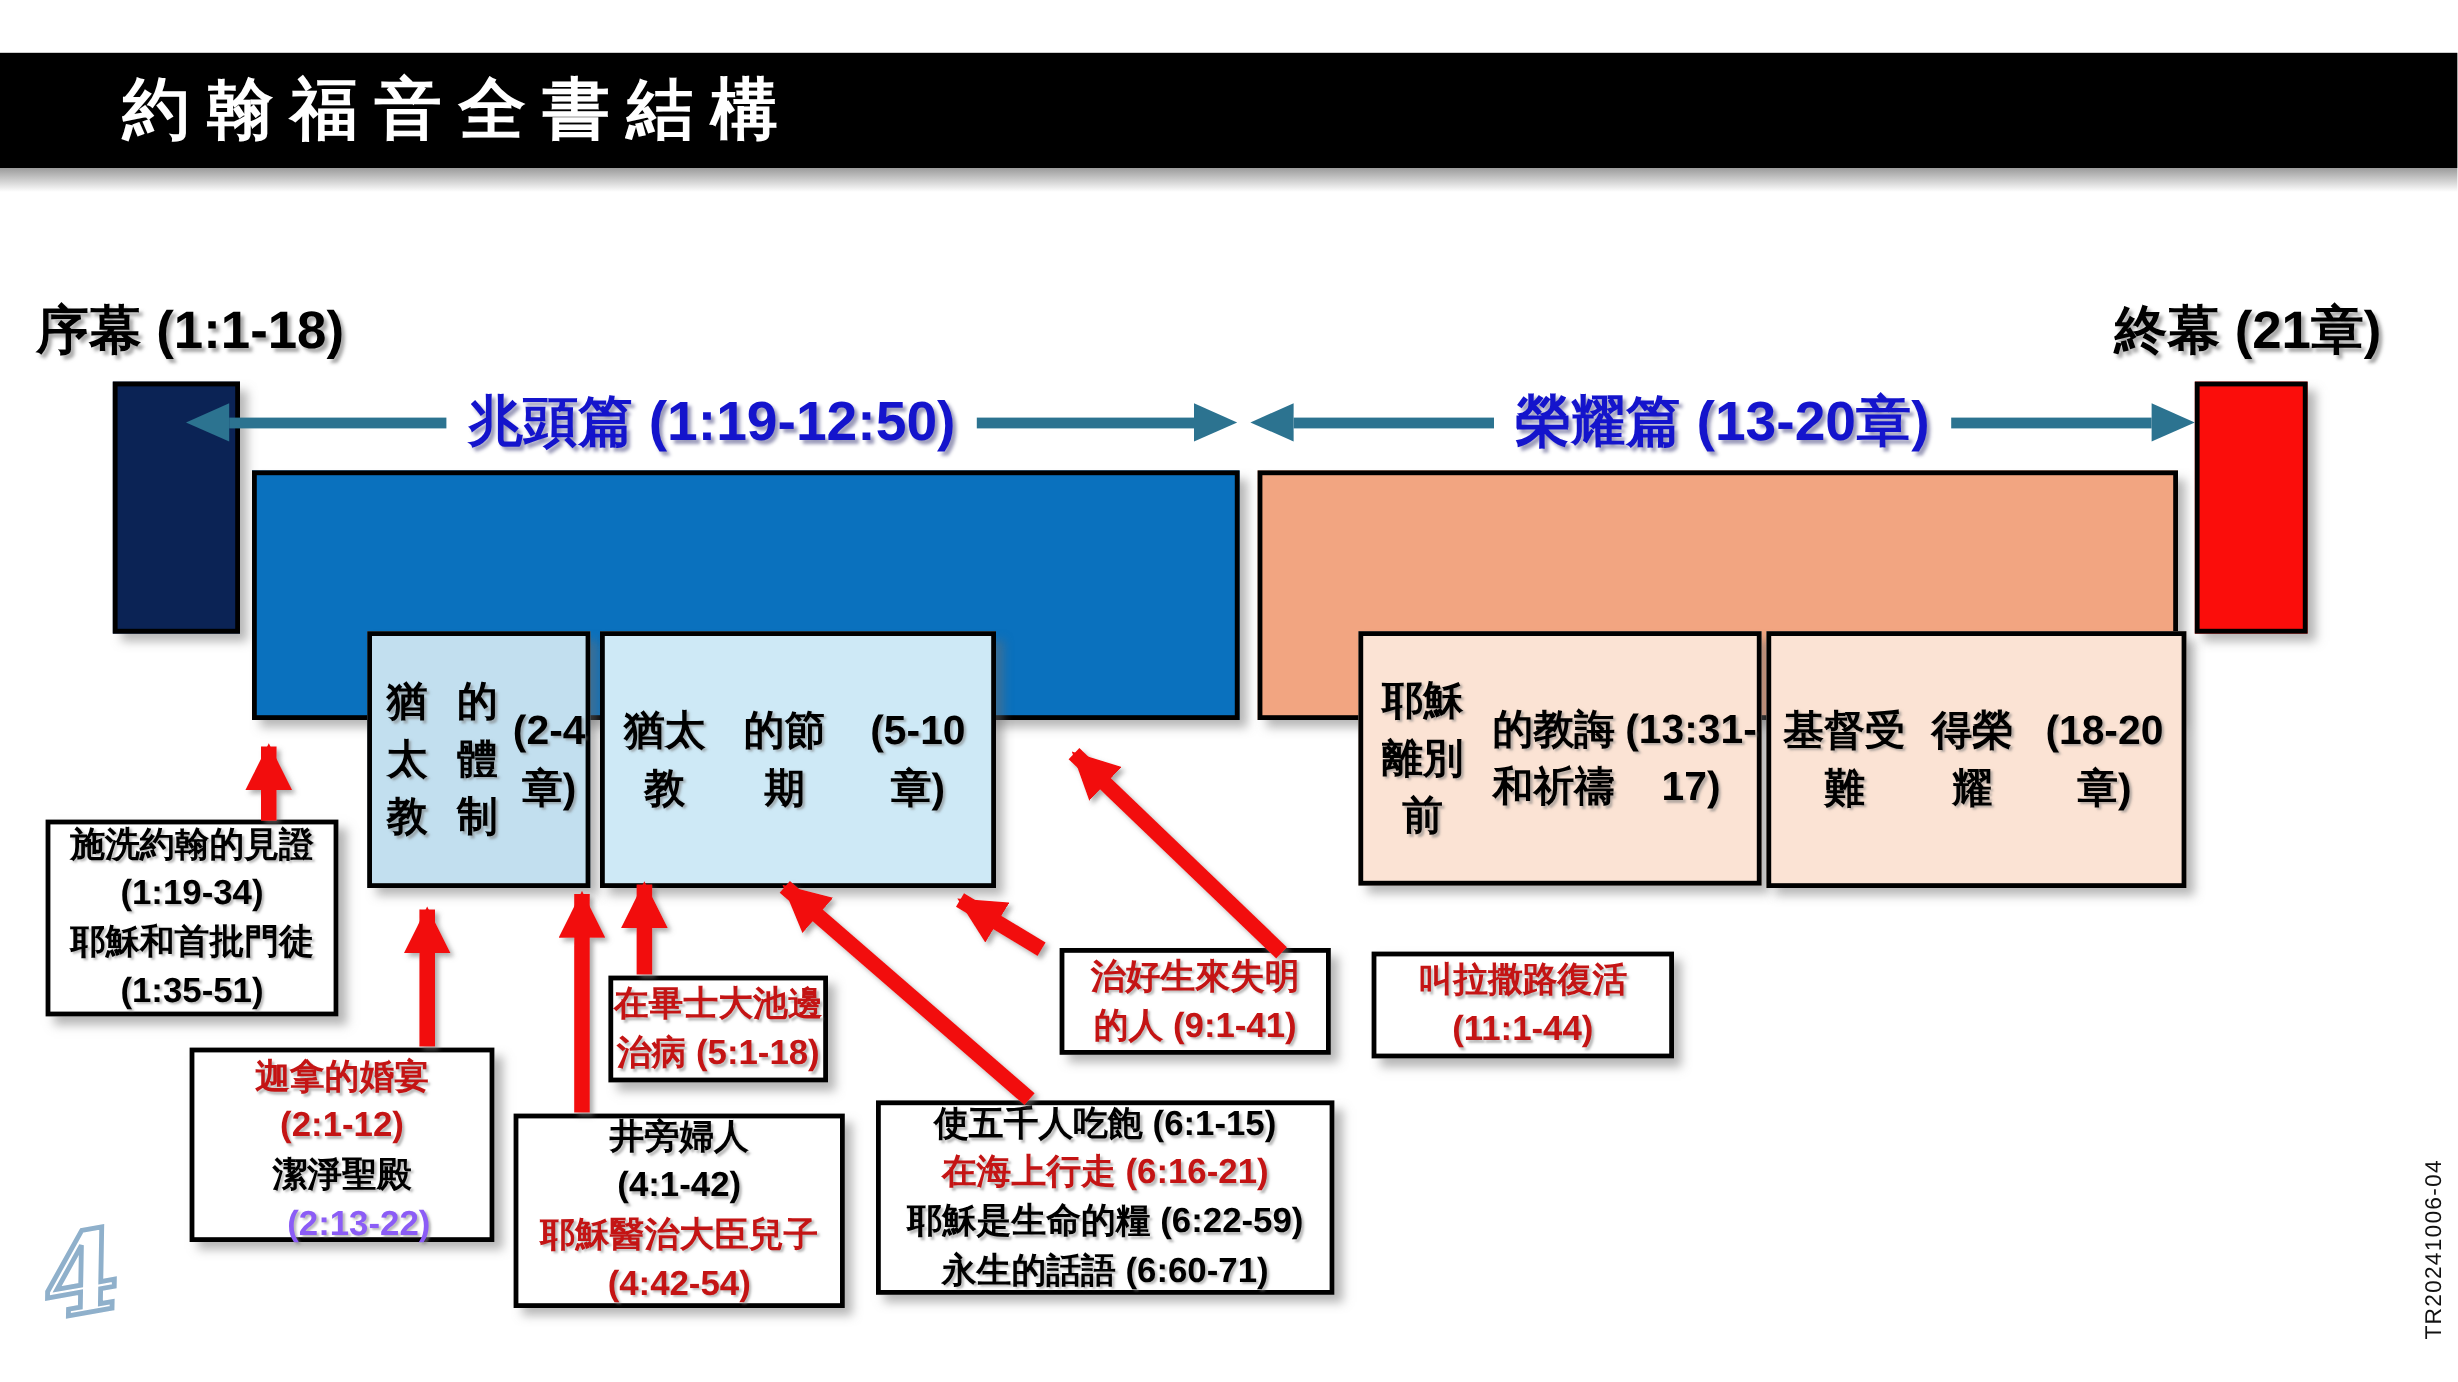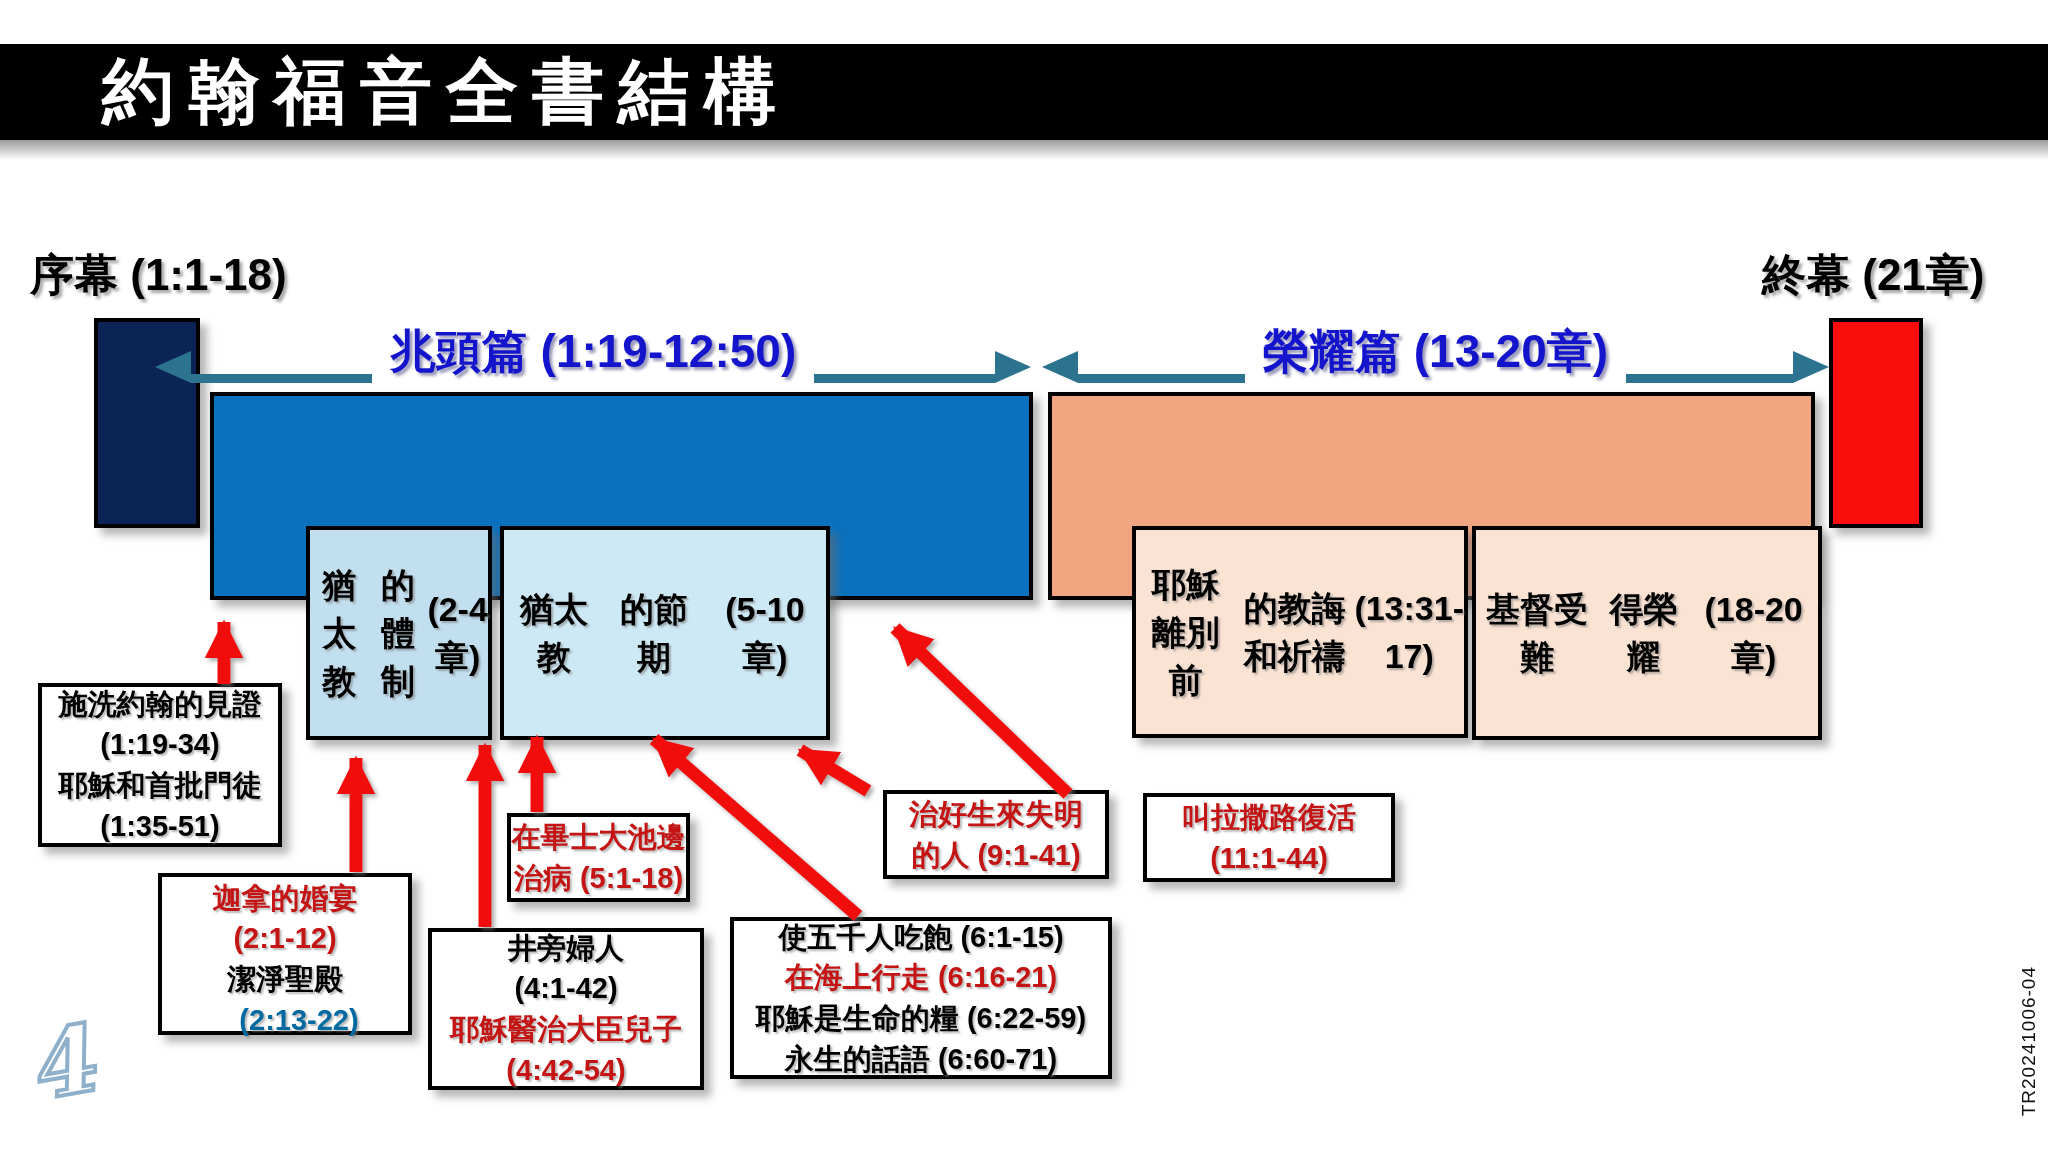--- a/index.html
+++ b/index.html
@@ -6,38 +6,38 @@
   body{width:2048px;height:1152px;position:relative;overflow:hidden;
        font-family:"Liberation Sans", sans-serif;}
   .stage{position:absolute;inset:0;}
 
   
   .banner{position:absolute;left:0;top:44px;width:2048px;height:96px;background:#000;
           display:flex;align-items:center;z-index:1;}
   .banner-shadow{position:absolute;left:0;top:140px;width:2048px;height:20px;
           background:linear-gradient(#9b9b9b,rgba(255,255,255,0));z-index:1;}
   .title{color:#fff;font-family:"DejaVu Serif", serif;font-weight:bold;
-         font-size:72px;letter-spacing:14px;padding-left:102px;white-space:nowrap;}
+         font-size:56px;letter-spacing:14px;padding-left:102px;white-space:nowrap;}
 
   
   .hdr{position:absolute;font-size:44px;font-weight:bold;color:#000;white-space:nowrap;
        text-shadow:3px 3px 3px rgba(110,110,110,.6);z-index:2;}
   .hdr.prologue{left:30px;top:246px;}
   .hdr.epilogue{left:1762px;top:246px;}
 
   
   .block,.bar{position:absolute;border:4px solid #000;box-sizing:border-box;
        box-shadow:7px 7px 8px rgba(110,110,110,.5);z-index:1;}
   .block.navy{left:94px;top:318px;width:106px;height:210px;background:#0B2355;}
   .block.redblk{left:1829px;top:318px;width:94px;height:210px;background:#FB0D0B;}
   .bar.blue{left:210px;top:392px;width:823px;height:208px;background:#0A71BE;}
   .bar.peach{left:1048px;top:392px;width:767px;height:208px;background:#F2A581;}
 
   
-  .spanrow{position:absolute;display:flex;align-items:flex-end;height:62px;z-index:2;}
+  .spanrow{position:absolute;display:flex;align-items:center;height:62px;z-index:2;}
   .spanrow.signs{left:155px;top:321px;width:876px;}
   .spanrow.glory{left:1042px;top:321px;width:787px;}
   .tealline{flex:1;height:9px;background:#2C7390;}
   .headL{width:0;height:0;border-top:16px solid transparent;border-bottom:16px solid transparent;
          border-right:36px solid #2C7390;}
   .headR{width:0;height:0;border-top:16px solid transparent;border-bottom:16px solid transparent;
          border-left:36px solid #2C7390;}
   .spanlabel{color:#1414CC;font-weight:bold;font-size:46px;margin:0 18px;white-space:nowrap;
          text-shadow:3px 3px 3px rgba(30,30,100,.45);}
 
@@ -154,21 +154,21 @@
   <div class="ann a1">
     <span style="color: rgb(0, 0, 0);">施洗約翰的見證</span>
     <span style="color: rgb(0, 0, 0);">(1:19-34)</span>
     <span style="color: rgb(0, 0, 0);">耶穌和首批門徒</span>
     <span style="color: rgb(0, 0, 0);">(1:35-51)</span>
   </div>
   <div class="ann a2">
     <span style="color: rgb(196, 20, 20); margin-top: 10px;">迦拿的婚宴</span>
     <span style="color: rgb(196, 20, 20);">(2:1-12)</span>
     <span style="color: rgb(0, 0, 0);">潔淨聖殿</span>
-    <span style="color: #0369a1; margin-left: 28px;">(2:13-22)</span>
+    <span style="color: #8b5cf6; margin-left: 28px;">(2:13-22)</span>
   </div>
   <div class="ann a3">
     <span style="color: rgb(196, 20, 20);">在畢士大池邊</span>
     <span style="color: rgb(196, 20, 20);">治病 (5:1-18)</span>
   </div>
   <div class="ann a4">
     <span style="color: rgb(0, 0, 0);">井旁婦人</span>
     <span style="color: rgb(0, 0, 0);">(4:1-42)</span>
     <span style="color: rgb(196, 20, 20);">耶穌醫治大臣兒子</span>
     <span style="color: rgb(196, 20, 20);">(4:42-54)</span>

